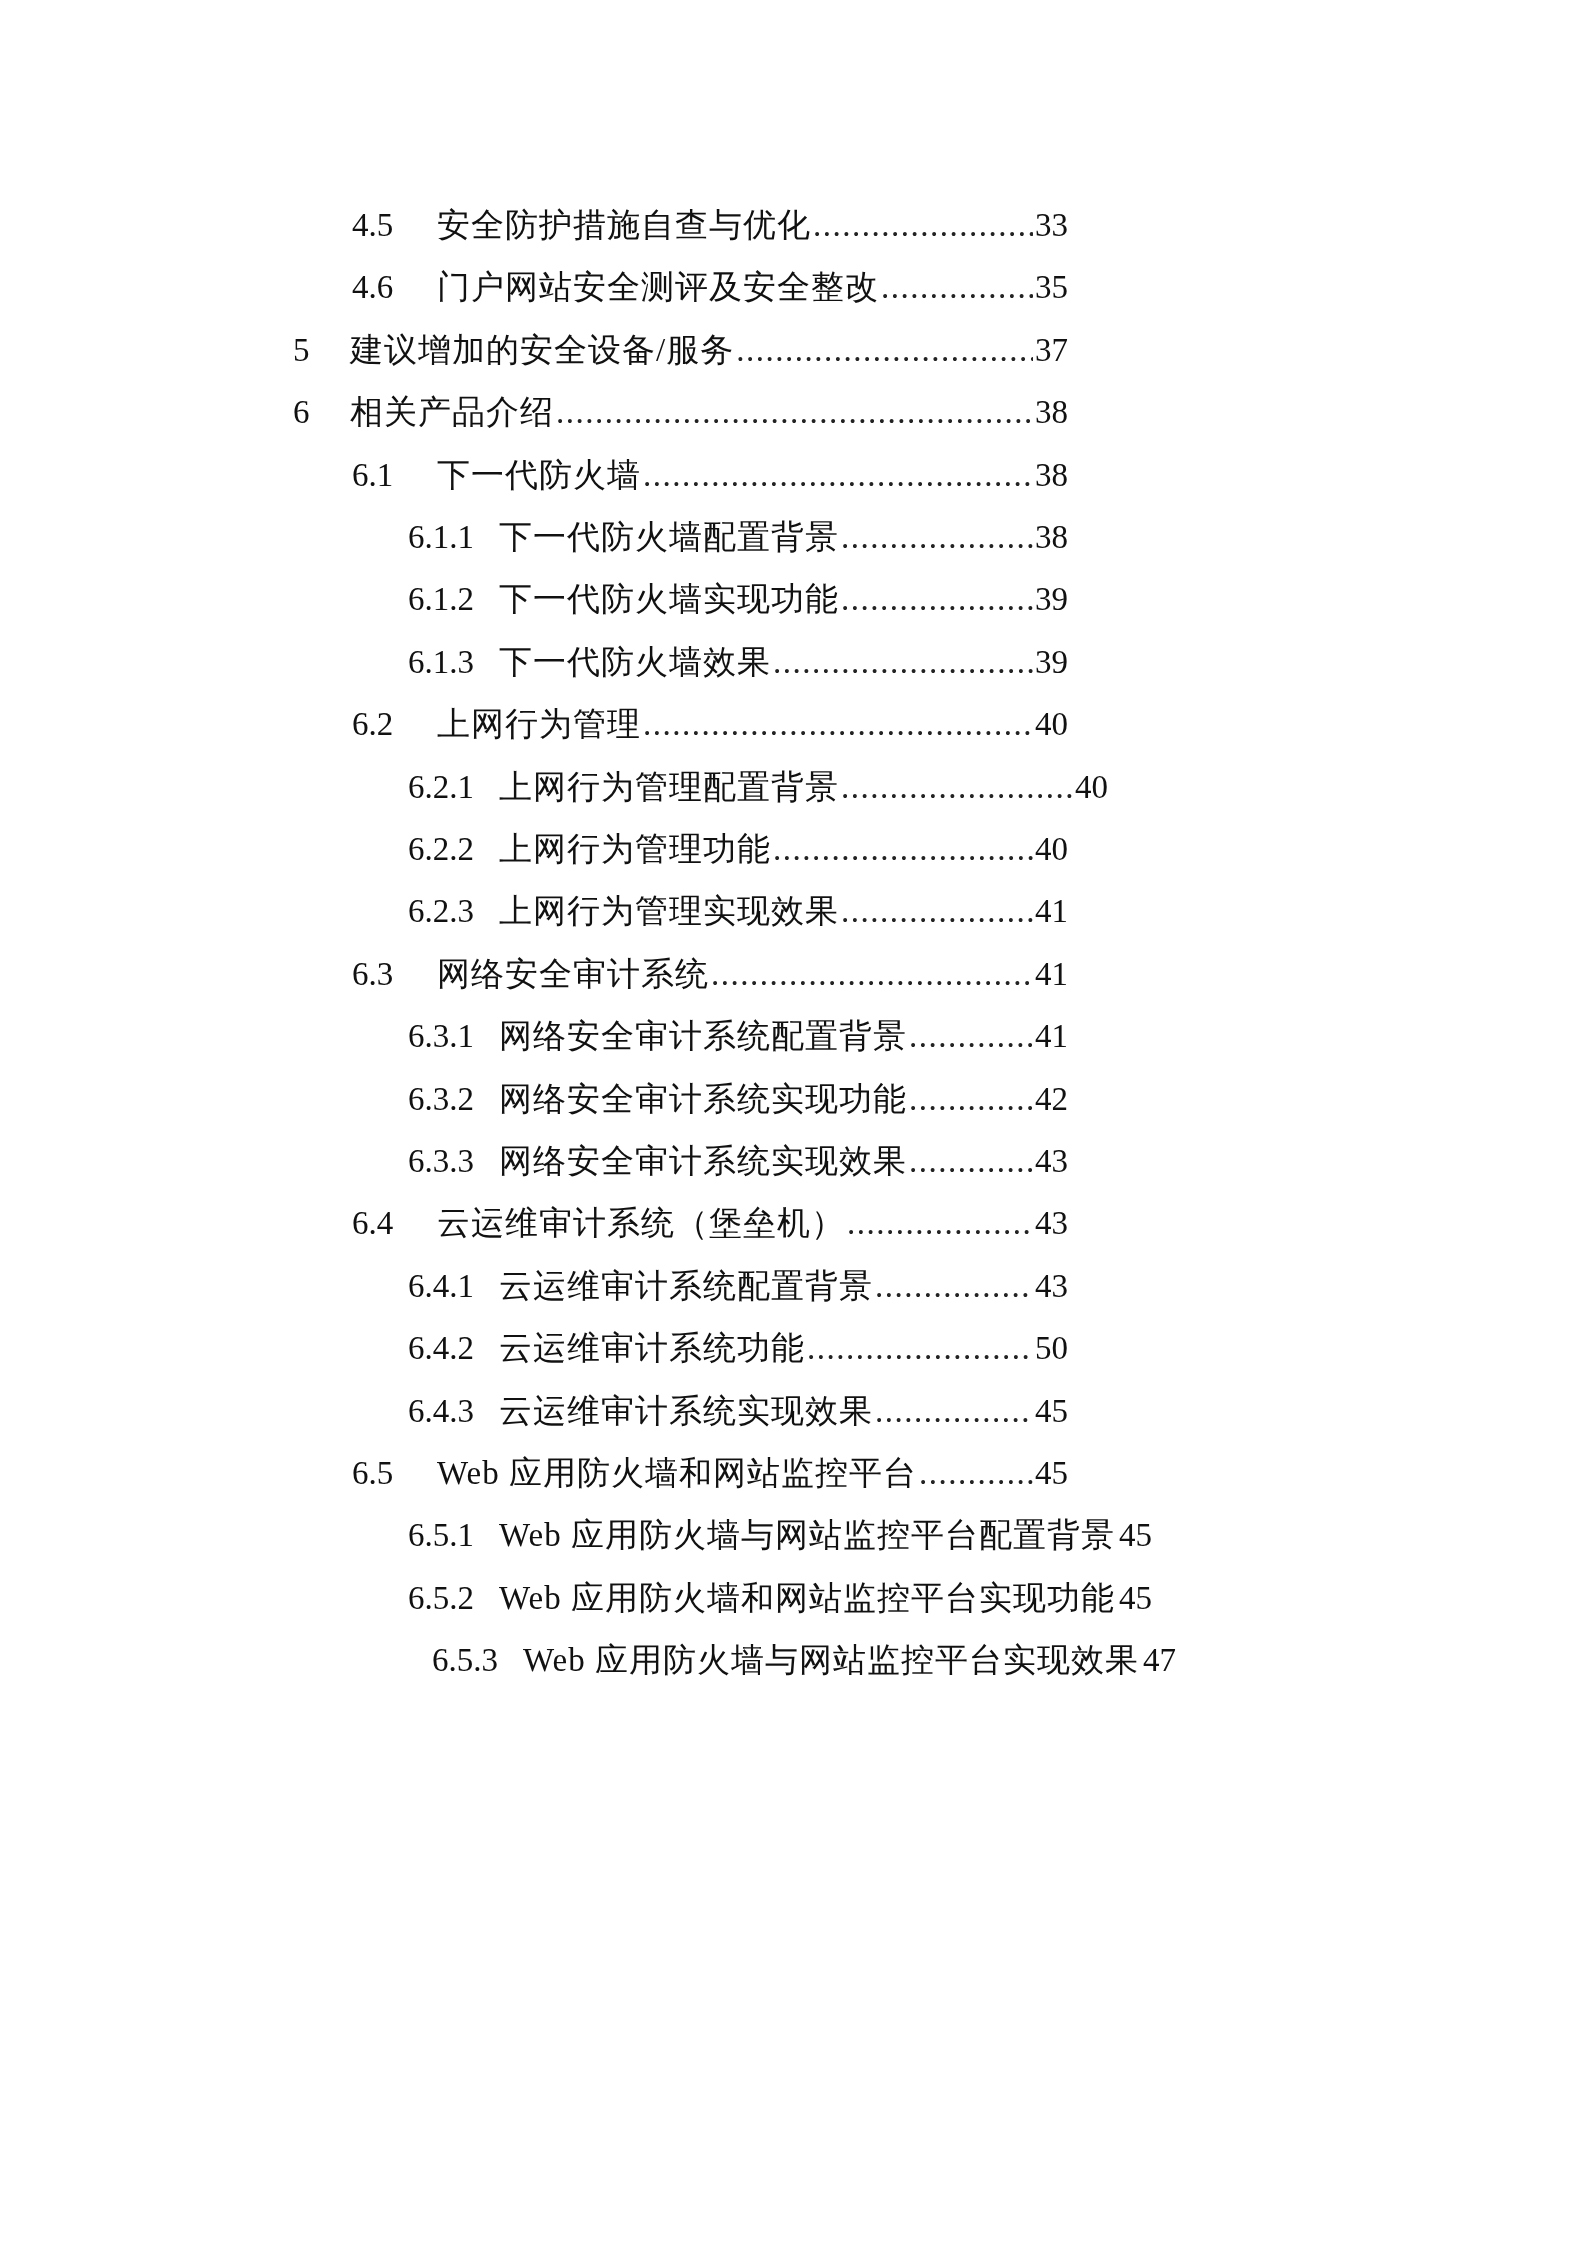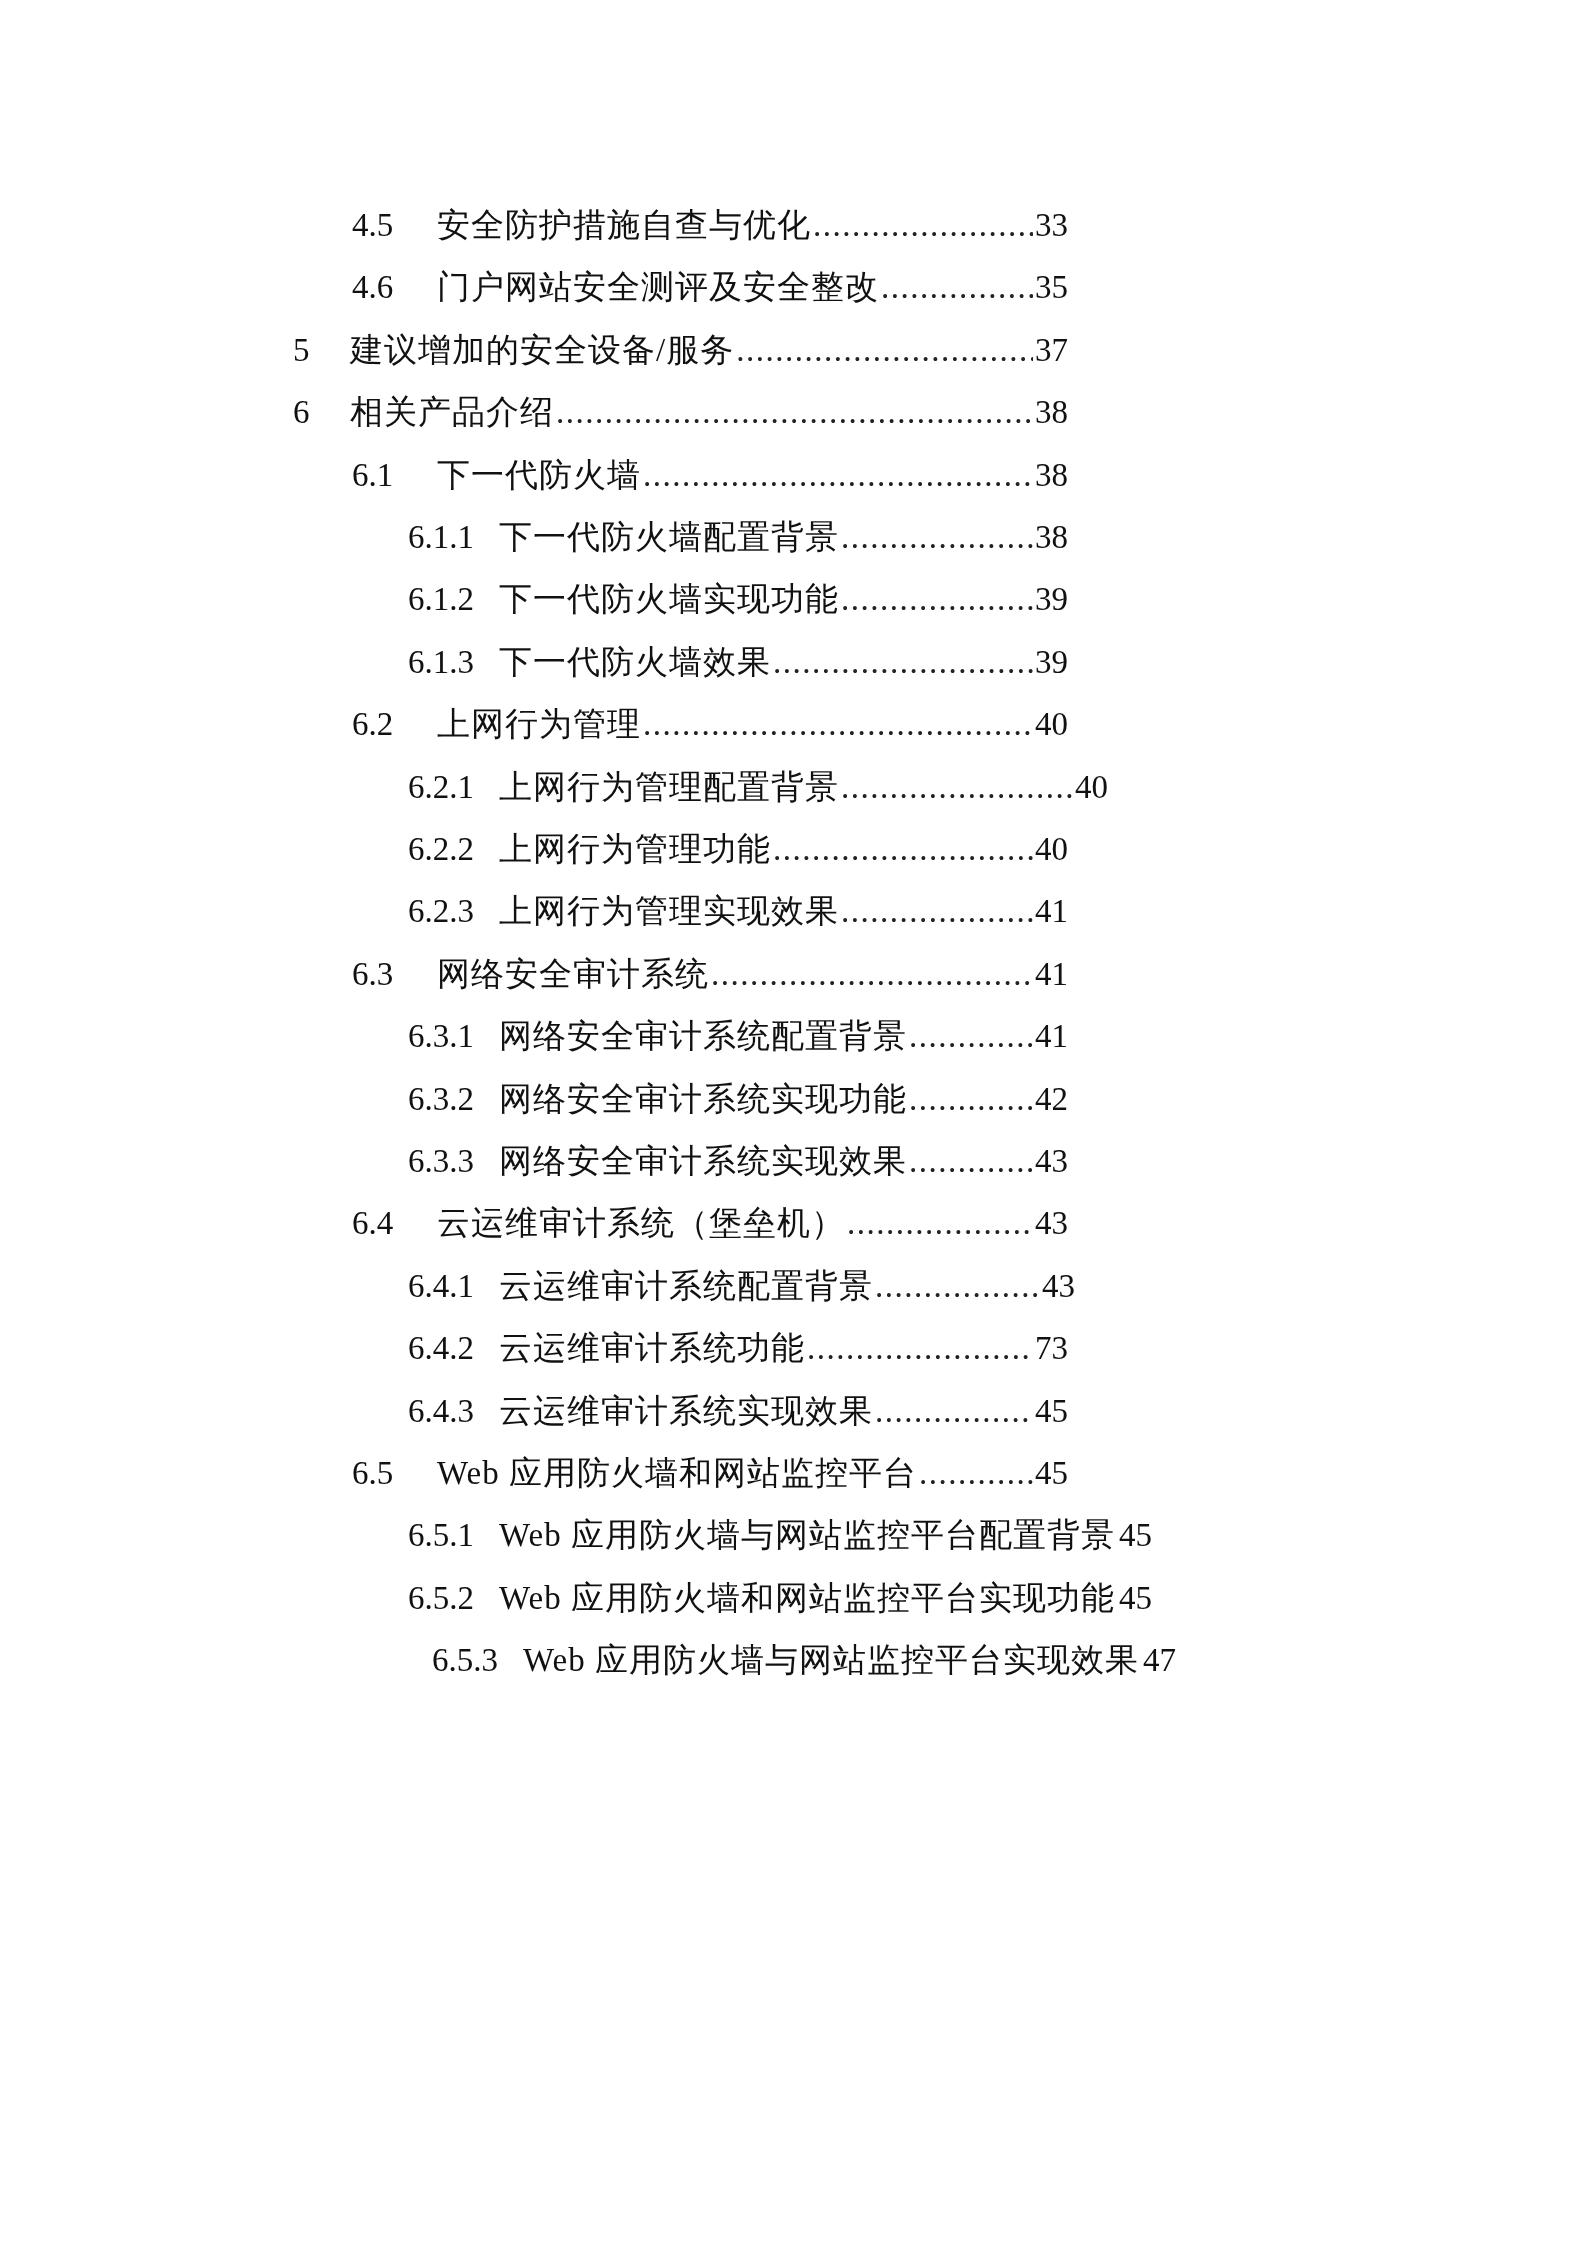--- a/index.html
+++ b/index.html
@@ -153,34 +153,34 @@
     </span>
   </div>
     <div class="toc-row lvl-2" style="top: 1203.4px;">
     <span class="num">6.4</span>
     <span class="entry">
       <span class="title">云运维审计系统（堡垒机）</span>
       <span class="leader">............................................................................................................................................................................................................................................................................................................</span>
       <span class="page">43</span>
     </span>
   </div>
-    <div class="toc-row lvl-3" style="top: 1265.8px; padding-left: 7px;">
+    <div class="toc-row lvl-3" style="top: 1265.8px;">
     <span class="num">6.4.1</span>
     <span class="entry">
       <span class="title">云运维审计系统配置背景</span>
       <span class="leader">............................................................................................................................................................................................................................................................................................................</span>
       <span class="page">43</span>
     </span>
   </div>
     <div class="toc-row lvl-3" style="top: 1328.2px;">
     <span class="num">6.4.2</span>
     <span class="entry">
       <span class="title">云运维审计系统功能</span>
       <span class="leader">............................................................................................................................................................................................................................................................................................................</span>
-      <span class="page">73</span>
+      <span class="page">50</span>
     </span>
   </div>
     <div class="toc-row lvl-3" style="top: 1390.6px;">
     <span class="num">6.4.3</span>
     <span class="entry">
       <span class="title">云运维审计系统实现效果</span>
       <span class="leader">............................................................................................................................................................................................................................................................................................................</span>
       <span class="page">45</span>
     </span>
   </div>

